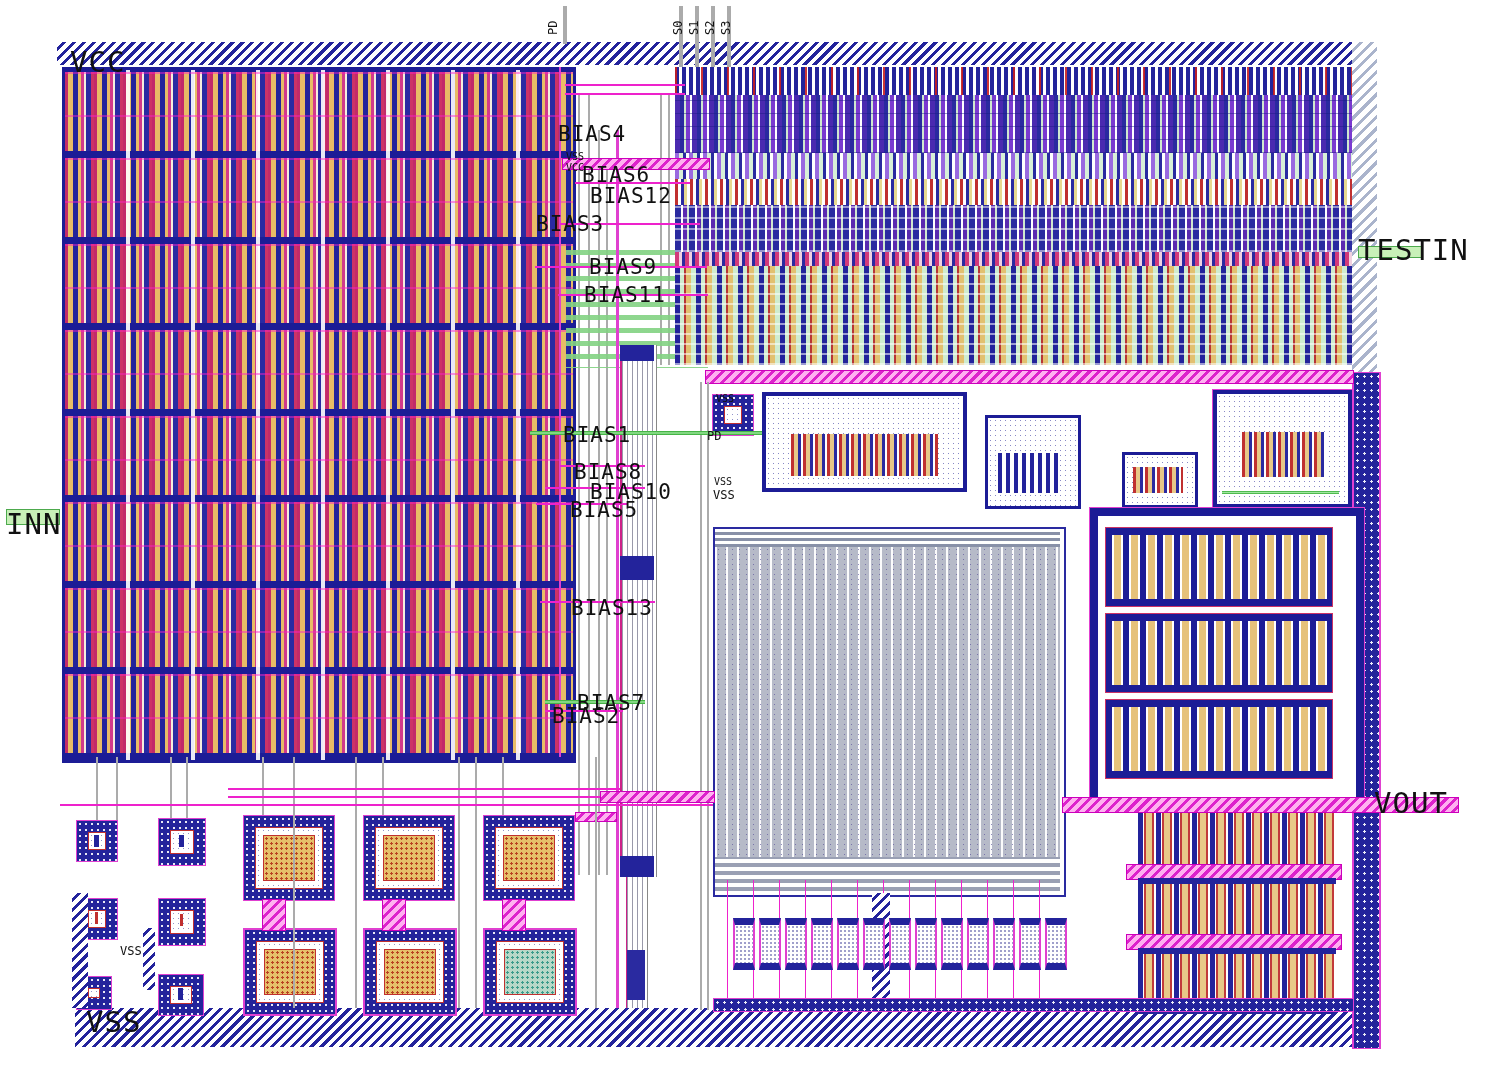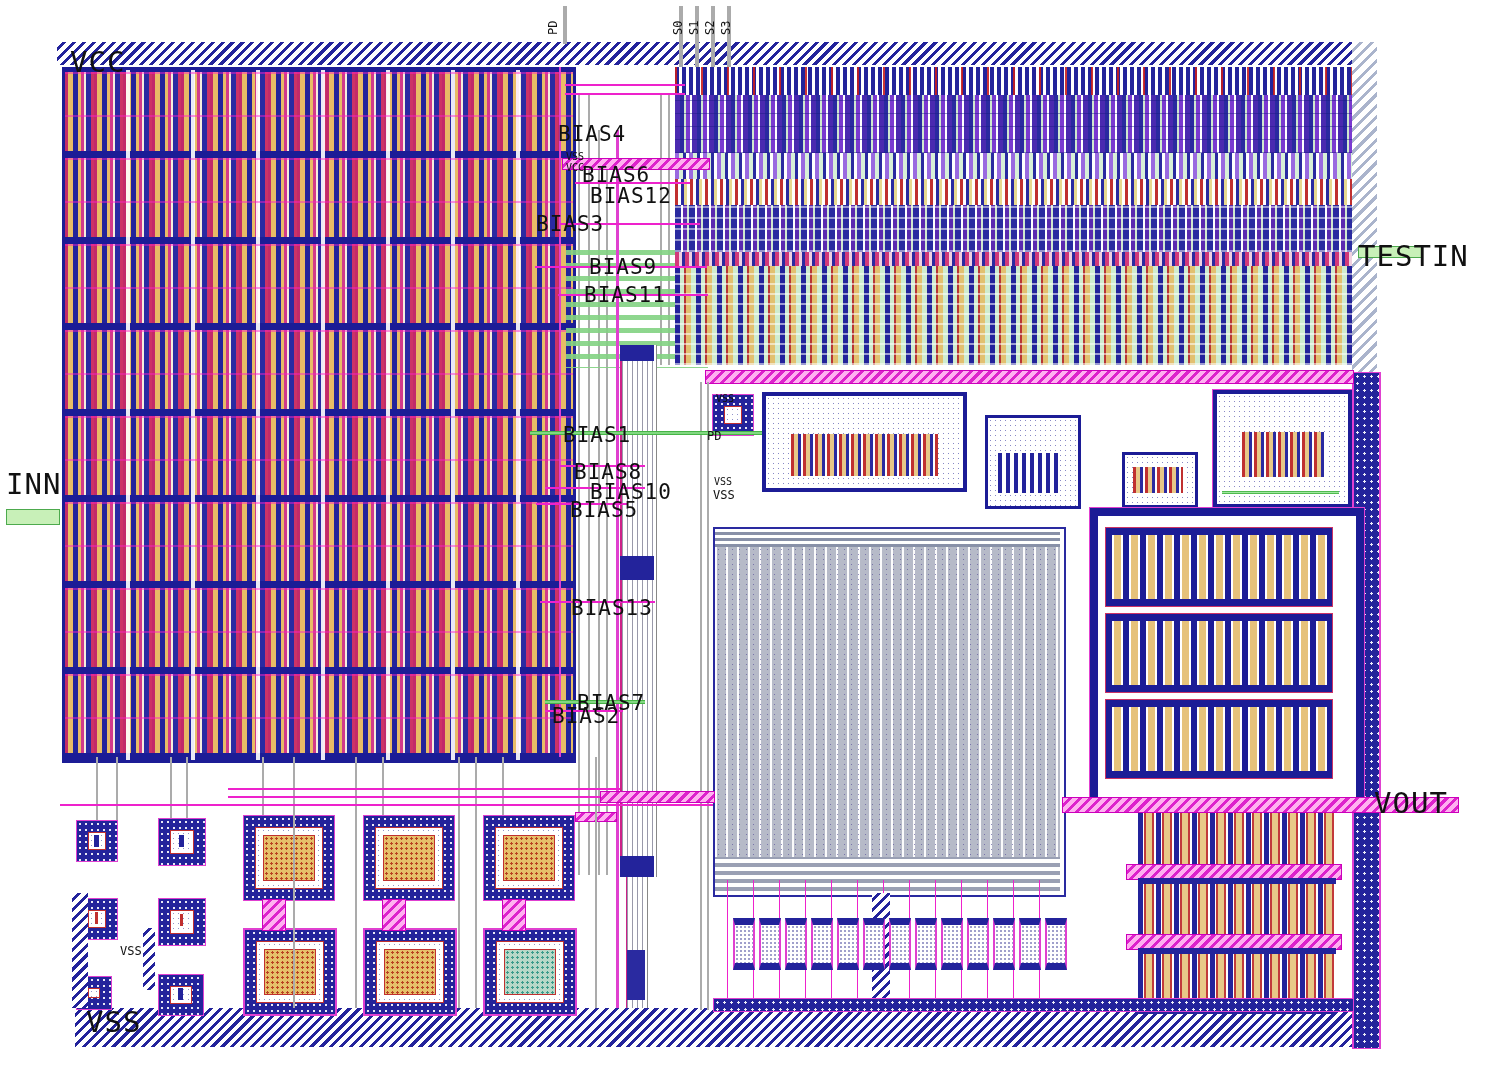--- a/index.html
+++ b/index.html
@@ -241,22 +241,22 @@
   <div class="abs magline" style="left:60px;top:804px;width:653px"></div>
   <div class="abs hatch-mag" style="left:600px;top:791px;width:113px;height:10px"></div>
 
   <div class="abs greenline" style="left:530px;top:431px;width:232px"></div>
   <div class="abs greenline" style="left:545px;top:700px;width:100px"></div>
   <div class="abs greenpad" style="left:6px;top:509px;width:52px;height:14px"></div>
   <div class="abs greenpad" style="left:1358px;top:246px;width:62px;height:10px"></div>
 
   <span class="lab big" style="left:70px;top:48px">VCC</span>
   <span class="lab big" style="left:86px;top:1008px">VSS</span>
-  <span class="lab big" style="left:6px;top:470px">INN</span>
-  <span class="lab big" style="left:1358px;top:242px">TESTIN</span>
+  <span class="lab big" style="left:6px;top:510px">INN</span>
+  <span class="lab big" style="left:1358px;top:236px">TESTIN</span>
   <span class="lab big" style="left:1374px;top:789px">VOUT</span>
 
   <span class="lab sm vert" style="left:559px;top:23px">PD</span>
   <span class="lab sm vert" style="left:684px;top:23px">S0</span>
   <span class="lab sm vert" style="left:700px;top:23px">S1</span>
   <span class="lab sm vert" style="left:716px;top:23px">S2</span>
   <span class="lab sm vert" style="left:732px;top:23px">S3</span>
 
   <span class="lab bias" style="left:558px;top:124px">BIAS4</span>
   <span class="lab bias" style="left:582px;top:165px">BIAS6</span>

